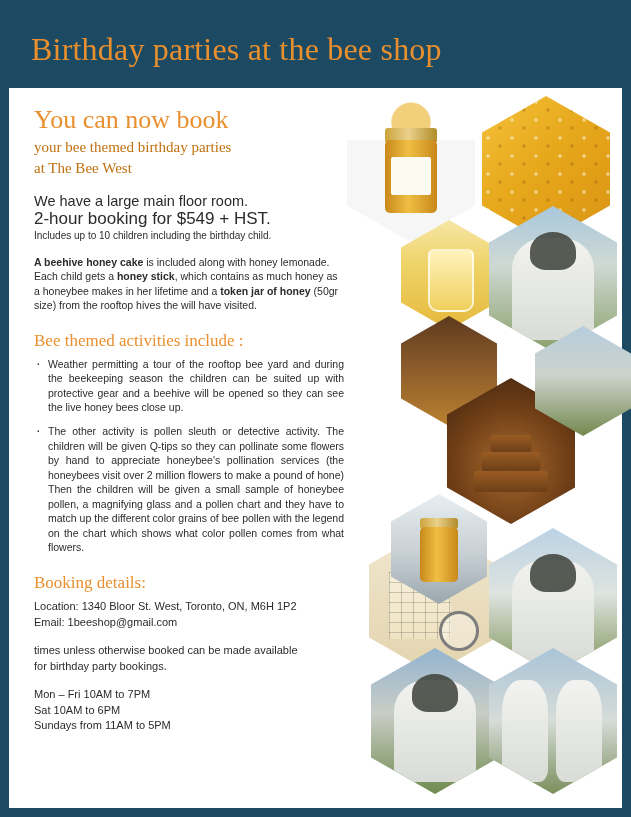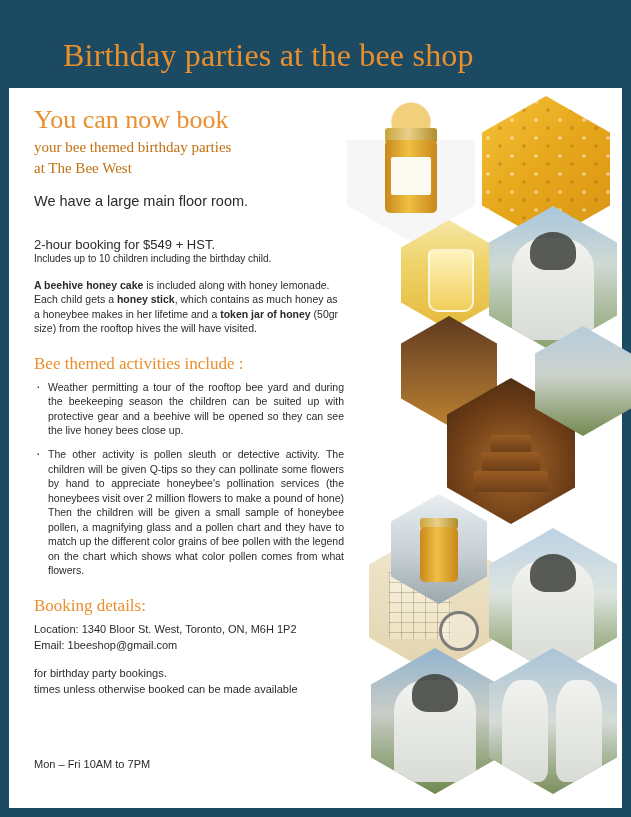--- a/index.html
+++ b/index.html
@@ -28,27 +28,26 @@
     position: absolute;
     left: -9px;
     top: 0;
     width: 631px;
     height: 88px;
     background: #1d4a63;
   }
   .header-title {
     position: absolute;
     left: 31px;
-    top: 37px;
+    top: 31px;
     font-family: "Liberation Serif", serif;
     font-size: 32px;
     color: #e98f2e;
     letter-spacing: 0.2px;
     white-space: nowrap;
-    margin-left: 32px;
   }
   .content {
     position: absolute;
     top: 88px;
     left: 0;
     width: 613px;
     height: 720px;
   }
   
   .col-left {
@@ -71,23 +70,23 @@
     line-height: 1.25;
     margin-top: 3px;
   }
   .lead {
     font-size: 14.5px;
     color: #2b2b2b;
     margin-top: 15px;
     margin-bottom: 0;
   }
   .price-line {
-    font-size: 13px;
-    color: #2b2b2b;
-    margin-top: 28px;
+    font-size: 17px;
+    color: #2b2b2b;
+    margin-top: 0;
   }
   .small-line {
     font-size: 10px;
     color: #2b2b2b;
     line-height: 1.35;
   }
   .body-para {
     font-size: 10.5px;
     color: #2b2b2b;
     line-height: 1.38;
@@ -126,21 +125,20 @@
   }
   .detail-line {
     font-size: 11px;
     color: #2b2b2b;
     line-height: 1.45;
   }
   .hours-line {
     font-size: 11px;
     color: #2b2b2b;
     line-height: 1.45;
-    margin-top: 47px;
   }
 
   
   .hexfield {
     position: absolute;
     left: 330px;
     top: 0;
     width: 283px;
     height: 720px;
   }
@@ -286,22 +284,22 @@
         <li>Weather permitting a tour of the rooftop bee yard and during the beekeeping season the children can be suited up with protective gear and a beehive will be opened so they can see the live honey bees close up.</li>
         <li>The other activity is pollen sleuth or detective activity. The children will be given Q-tips so they can pollinate some flowers by hand to appreciate honeybee's pollination services (the honeybees visit over 2 million flowers to make a pound of hone) Then the children will be given a small sample of honeybee pollen, a magnifying glass and a pollen chart and they have to match up the different color grains of bee pollen with the legend on the chart which shows what color pollen comes from what flowers.</li>
       </ul>
 
       <div class="section-head">Booking details:</div>
 
       <div class="detail-line">Location: 1340 Bloor St. West, Toronto, ON, M6H 1P2</div>
       <div class="detail-line">Email: 1beeshop@gmail.com</div>
 
       <div style="height:12px"></div>
+      <div class="detail-line">times unless otherwise booked can be made available</div>
       <div class="detail-line">for birthday party bookings.</div>
-      <div class="detail-line">times unless otherwise booked can be made available</div>
 
       <div style="height:12px"></div>
       <div class="hours-line">Mon – Fri 10AM to 7PM</div>
       <div class="hours-line">Sat 10AM to 6PM</div>
       <div class="hours-line">Sundays from 11AM to 5PM</div>
 
     </div>
 
     <div class="hexfield">
 

